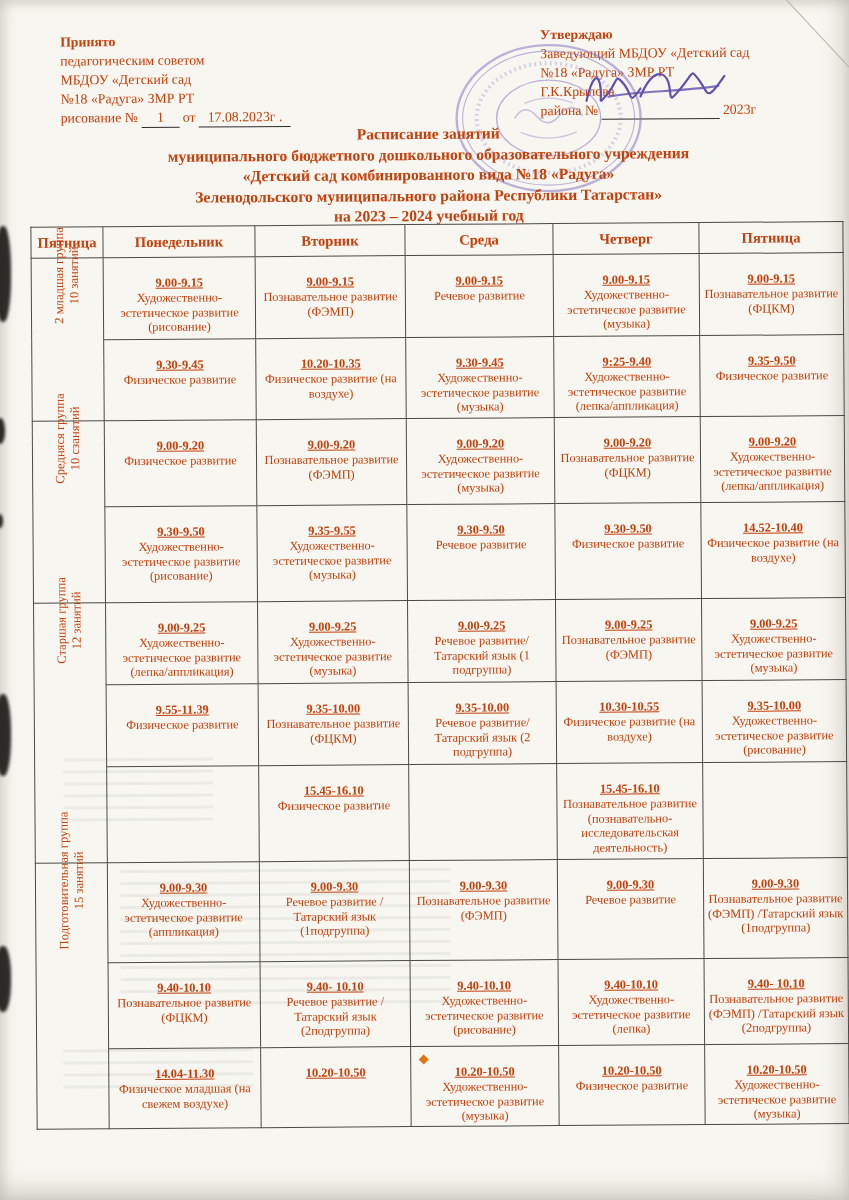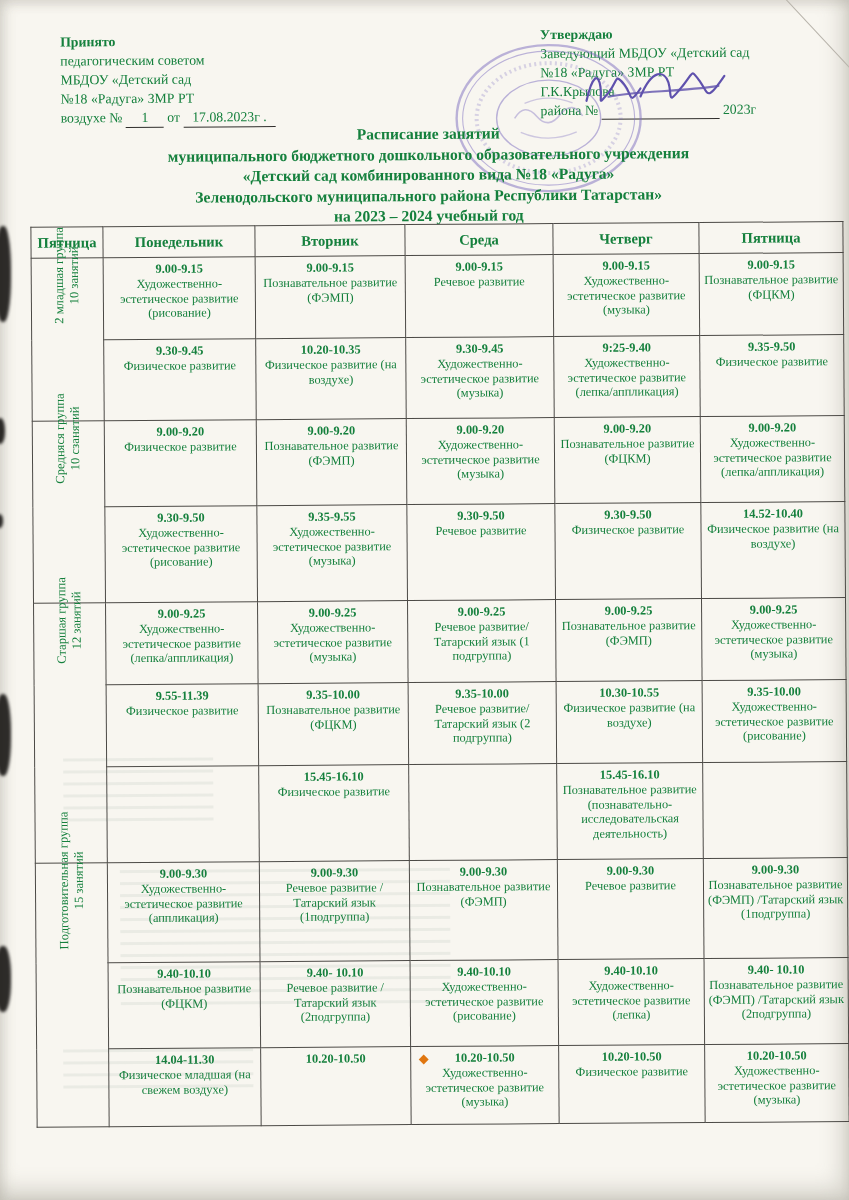--- a/index.html
+++ b/index.html
@@ -1,19 +1,19 @@
 <!DOCTYPE html>
 <html lang="ru"><head>
 <meta charset="utf-8">
 <style>
   html,body{margin:0;padding:0;background:#cfccc4;}
   .page{
     position:relative;width:849px;height:1200px;margin:0 auto;
     background:#f8f6f0;overflow:hidden;
-    font-family:"Liberation Serif","DejaVu Serif",serif;color:#15803d;
+    font-family:"Liberation Serif","DejaVu Serif",serif;color:#c2410c;
     box-shadow:inset -7px -10px 22px rgba(115,110,98,.28), inset 5px 0 12px rgba(115,110,98,.14), inset 0 6px 10px rgba(115,110,98,.10);
   }
   .rot{position:absolute;inset:0;transform:rotate(-0.4deg);transform-origin:50% 50%;}
 
   
   .accept{position:absolute;left:64px;top:30px;width:300px;font-size:13.8px;line-height:19px;}
   .approve{position:absolute;left:544px;top:26px;width:300px;font-size:13.8px;line-height:19px;}
   .hdr-title{font-weight:bold;}
   .uline{display:inline-block;border-bottom:1.3px solid #2f2d2b;text-align:center;}
   .u-num{min-width:38px;}
@@ -21,21 +21,21 @@
   .u-blank{min-width:118px;height:14px;vertical-align:bottom;}
 
   
   .doc-title{position:absolute;left:0;right:0;top:124px;text-align:center;font-weight:bold;font-size:15.6px;line-height:20.5px;padding-left:14px;}
 
   
   table.sched{position:absolute;left:33px;top:224px;width:812px;border-collapse:collapse;table-layout:fixed;}
   table.sched td,table.sched th{border:1.6px solid #4c4a46;padding:2px 3px;vertical-align:top;background:transparent;}
   table.sched thead th{font-size:14.6px;font-weight:bold;height:26px;vertical-align:middle;padding:2px 0;}
   .lesson-cell{position:relative;text-align:center;font-size:12.4px;line-height:14.8px;}
-  .lesson-cell .time{font-weight:bold;padding-top:2px;}
+  .lesson-cell .time{font-weight:bold;padding-top:16px;text-decoration:underline;}
   .lesson-cell .subj{font-weight:normal;}
   .group-cell{vertical-align:middle;}
   .vwrap{display:flex;align-items:center;justify-content:center;height:100%;}
   .vlabel{transform:rotate(-90deg);white-space:nowrap;text-align:center;font-size:12.6px;line-height:15px;}
   .diamond{position:absolute;left:9px;top:9px;width:7px;height:7px;background:#e0760f;transform:rotate(45deg);}
 
   
   .stamp{position:absolute;left:452px;top:38px;width:200px;height:162px;opacity:.5;pointer-events:none;}
   .sig{position:absolute;left:582px;top:64px;width:155px;height:52px;pointer-events:none;}
 
@@ -50,21 +50,21 @@
 
 <div class="page">
   <div class="rot">
 
     <div class="accept">
       <div class="hdr-title">Принято</div>
       <div>педагогическим советом</div>
       <div>МБДОУ «Детский сад</div>
       <div>№18  «Радуга» ЗМР РТ</div>
       <div>
-        <span>воздухе №</span>
+        <span>рисование №</span>
         <span class="uline u-num">1</span>
         <span>от</span>
         <span class="uline u-date">17.08.2023г .</span>
       </div>
     </div>
 
     <div class="approve">
       <div class="hdr-title">Утверждаю</div>
       <div>Заведующий МБДОУ «Детский сад</div>
       <div>№18  «Радуга» ЗМР РТ</div>

